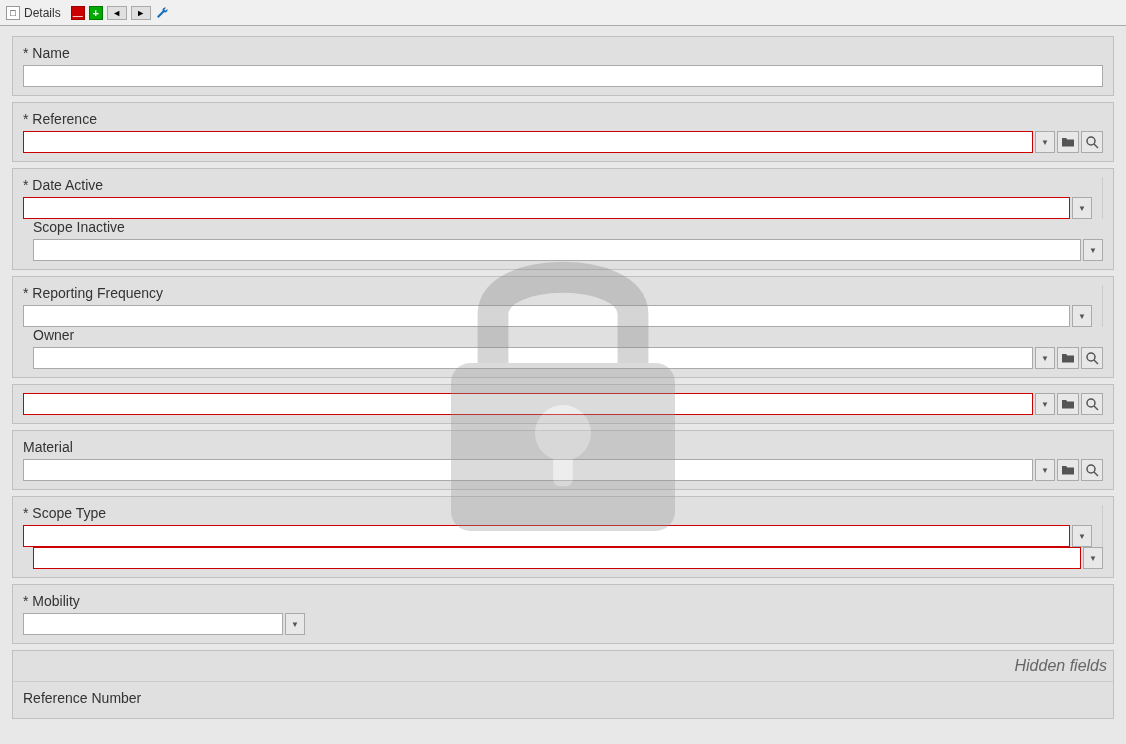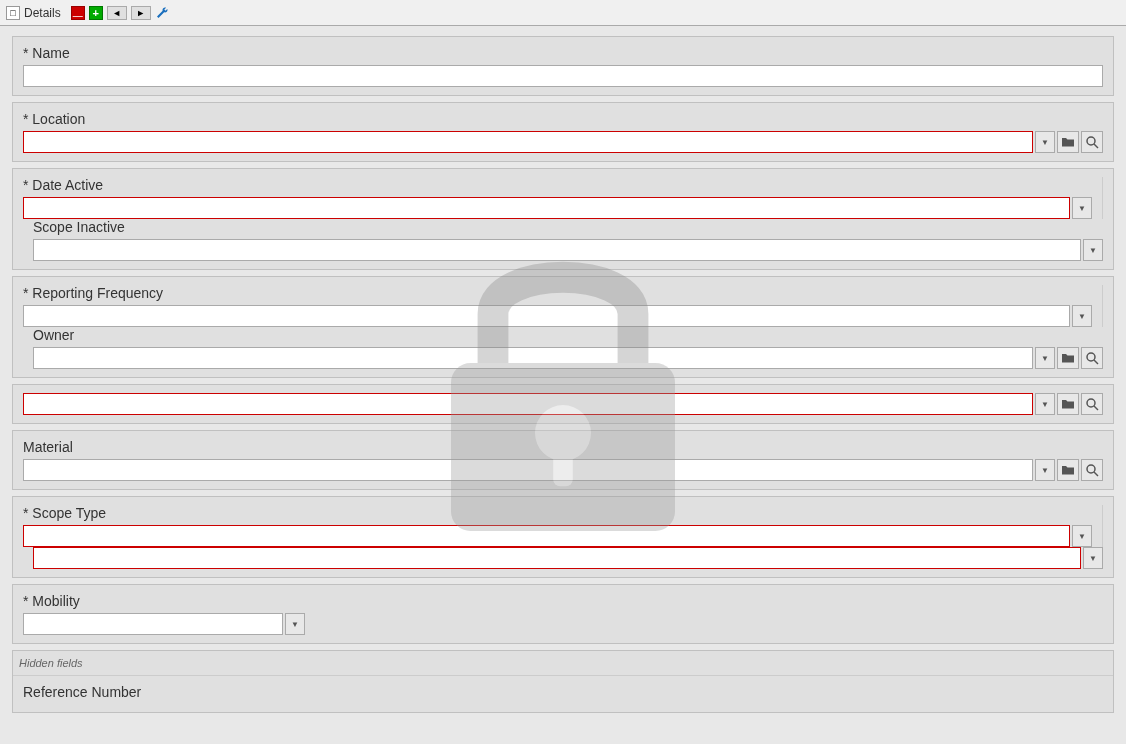--- a/index.html
+++ b/index.html
@@ -155,25 +155,25 @@
       padding-left: 10px;
     }
 
     
     .hidden-fields-section {
       background: #e0e0e0;
       border: 1px solid #c0c0c0;
       margin-bottom: 6px;
     }
     .hidden-fields-header {
-      text-align: left;
+      text-align: right;
       padding: 6px;
       font-style: italic;
       color: #666;
-      font-size: 11px;
+      font-size: 16px;
       border-bottom: 1px solid #ccc;
     }
     .hidden-fields-body {
       padding: 8px 10px;
     }
 
     
     .lock-overlay {
       position: absolute;
       top: 0;
@@ -226,21 +226,21 @@
 </div>
 
 <div class="main-content">
 
   <div class="form-section">
     <span class="field-label">* Name</span>
     <input type="text" class="text-input" value="" style="">
   </div>
 
   <div class="form-section">
-    <span class="field-label">* Location</span>
+    <span class="field-label">* Reference</span>
     <div class="input-with-btn">
       <input type="text" class="text-input required-field" value="" style="">
       <button class="dropdown-btn">▼</button>
       <button class="icon-btn">
         <svg width="14" height="12" viewBox="0 0 14 12" fill="#555">
           <path d="M1 2h4l1.5 1.5H13v7H1V2z"></path>
         </svg>
       </button>
       <button class="icon-btn">
         <svg width="13" height="13" viewBox="0 0 13 13" fill="none">

